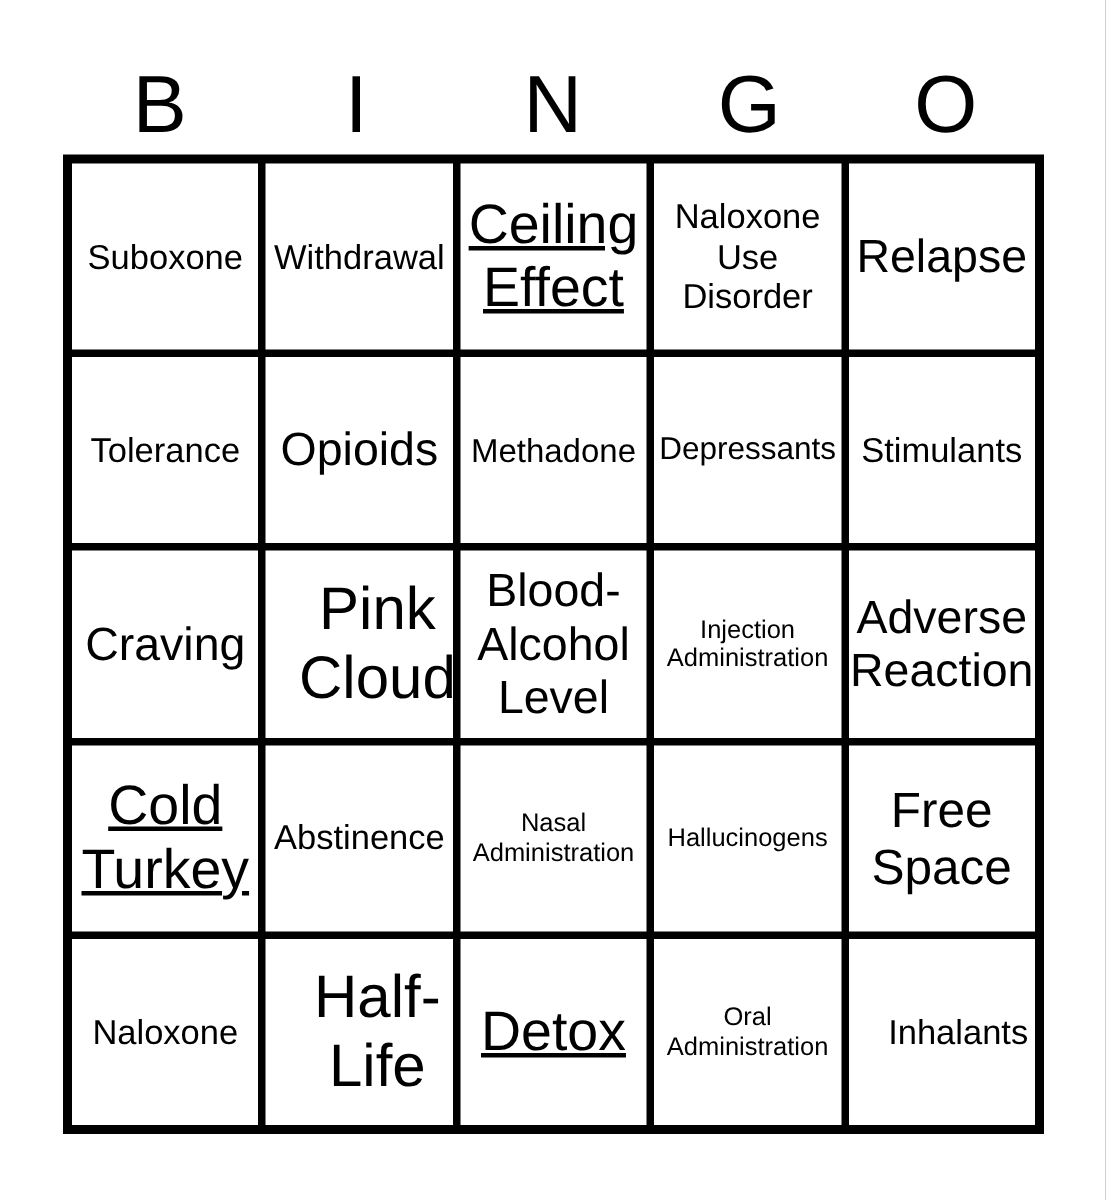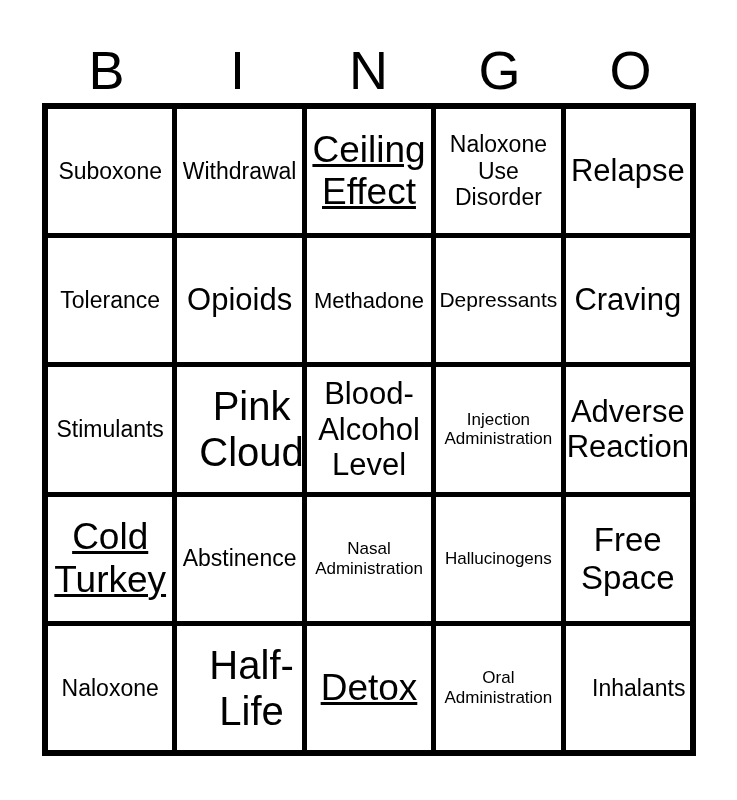--- a/index.html
+++ b/index.html
@@ -110,25 +110,25 @@
     <div class="cell">
         <span class="cell-label s31">Opioids</span>
       </div>
     <div class="cell">
         <span class="cell-label s22">Methadone</span>
       </div>
     <div class="cell">
         <span class="cell-label s21">Depressants</span>
       </div>
     <div class="cell">
-        <span class="cell-label s31">Craving</span>
+        <span class="cell-label s23">Stimulants</span>
       </div>
 
     <div class="cell">
-        <span class="cell-label s23">Stimulants</span>
+        <span class="cell-label s31">Craving</span>
       </div>
     <div class="cell">
         <span class="cell-label s40">Pink
 Cloud</span>
       </div>
     <div class="cell">
         <span class="cell-label s31">Blood-
 Alcohol
 Level</span>
       </div>

